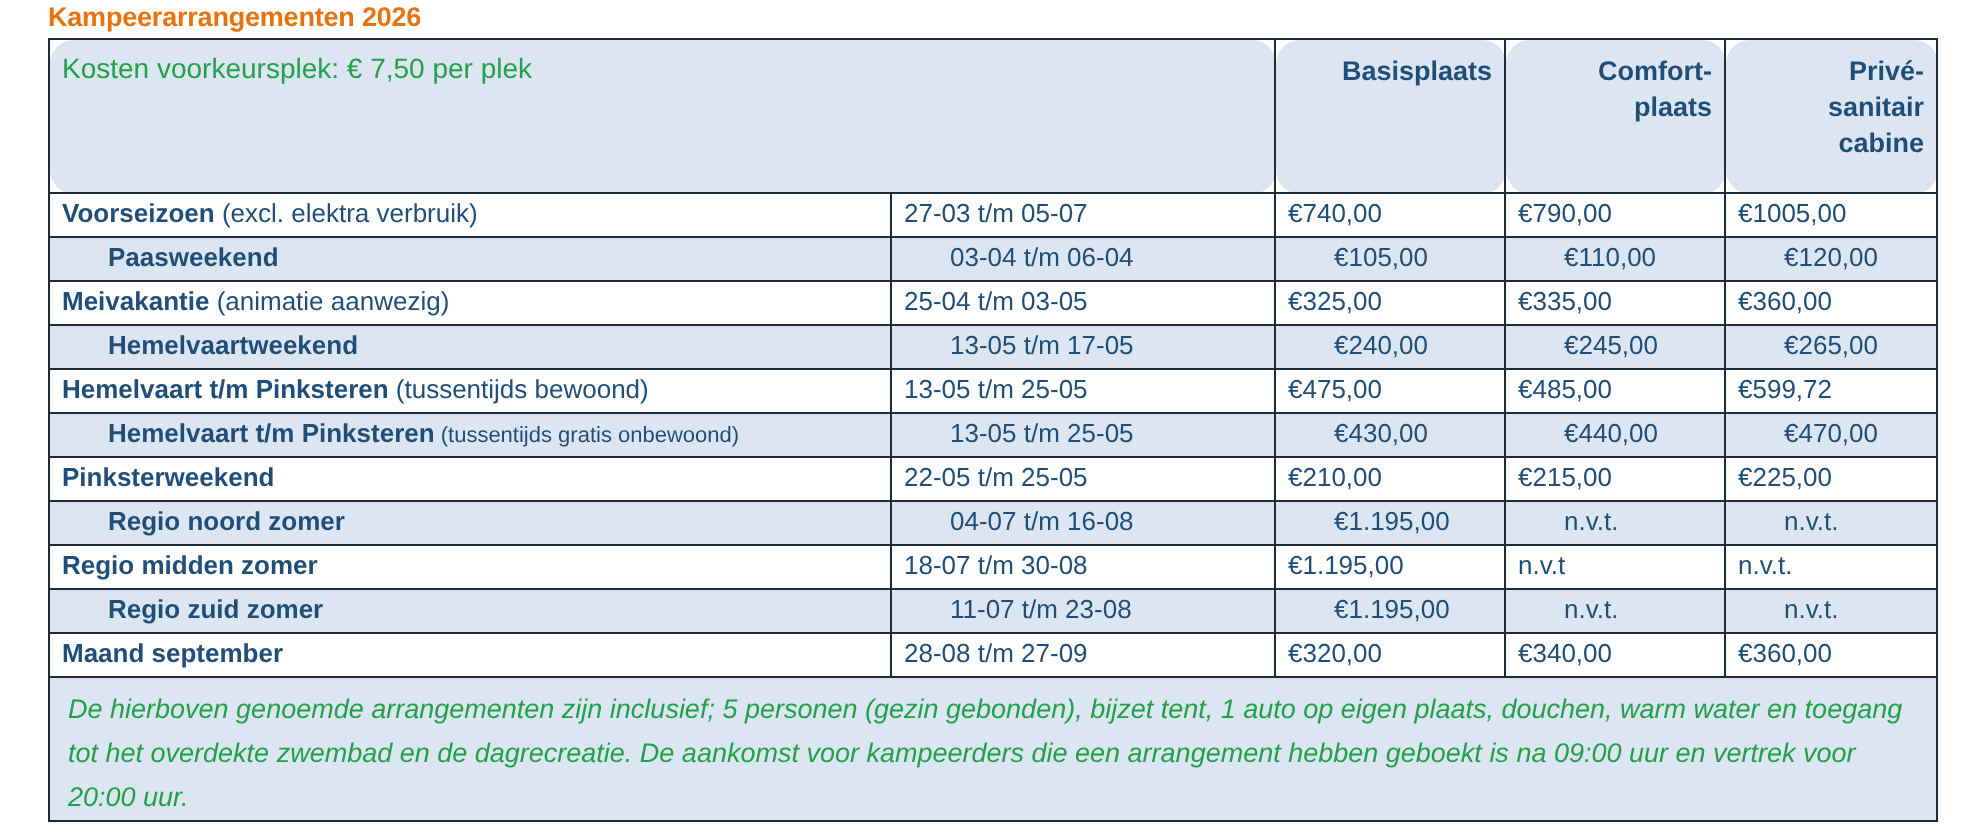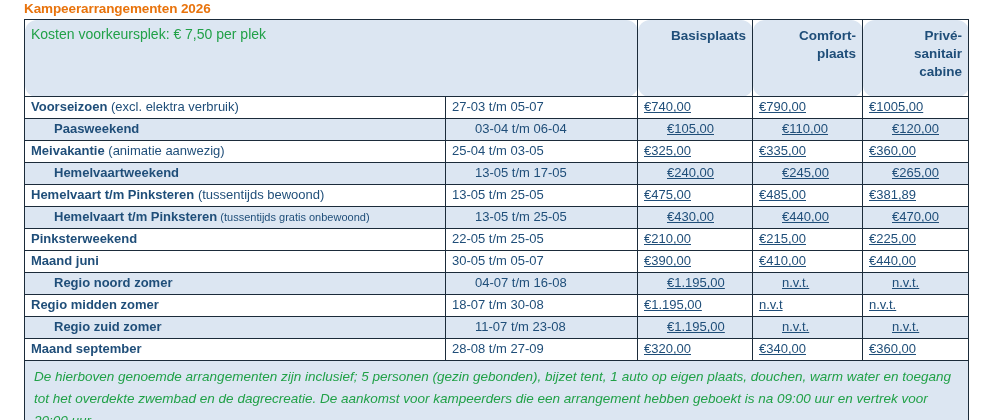--- a/index.html
+++ b/index.html
@@ -89,21 +89,21 @@
     color: #1F4E79;
   }
   .name-note {
     font-weight: normal;
     color: #1F4E79;
   }
   .name-note.small {
     font-size: 11px;
   }
   td.dates { font-weight: normal; }
-  td.price { font-weight: normal; text-decoration: underline; }
+  td.price { font-weight: normal; }
 
   
   tr.footer-row > td {
     background: #DCE6F2;
     height: 66px;
     vertical-align: top;
     padding-top: 5px;
     padding-left: 9px;
     padding-right: 9px;
   }
@@ -180,43 +180,36 @@
             <td class="dates">13-05 t/m 17-05</td>
             <td class="price">€240,00</td>
             <td class="price">€245,00</td>
             <td class="price">€265,00</td>
           </tr>
           <tr class="row">
             <td><span class="name-strong">Hemelvaart t/m Pinksteren</span><span class="name-note"> (tussentijds bewoond)</span></td>
             <td class="dates">13-05 t/m 25-05</td>
             <td class="price">€475,00</td>
             <td class="price">€485,00</td>
-            <td class="price">€381,89</td>
+            <td class="price">€599,72</td>
           </tr>
           <tr class="row alt">
             <td><span class="name-strong">Hemelvaart t/m Pinksteren</span><span class="name-note small"> (tussentijds gratis onbewoond)</span></td>
             <td class="dates">13-05 t/m 25-05</td>
             <td class="price">€430,00</td>
             <td class="price">€440,00</td>
             <td class="price">€470,00</td>
           </tr>
           <tr class="row">
             <td><span class="name-strong">Pinksterweekend</span></td>
             <td class="dates">22-05 t/m 25-05</td>
             <td class="price">€210,00</td>
             <td class="price">€215,00</td>
             <td class="price">€225,00</td>
           </tr>
-          <tr class="row">
-            <td><span class="name-strong">Maand juni</span></td>
-            <td class="dates">30-05 t/m 05-07</td>
-            <td class="price">€390,00</td>
-            <td class="price">€410,00</td>
-            <td class="price">€440,00</td>
-          </tr>
           <tr class="row alt">
             <td><span class="name-strong">Regio noord zomer</span></td>
             <td class="dates">04-07 t/m 16-08</td>
             <td class="price">€1.195,00</td>
             <td class="price">n.v.t.</td>
             <td class="price">n.v.t.</td>
           </tr>
           <tr class="row">
             <td><span class="name-strong">Regio midden zomer</span></td>
             <td class="dates">18-07 t/m 30-08</td>

